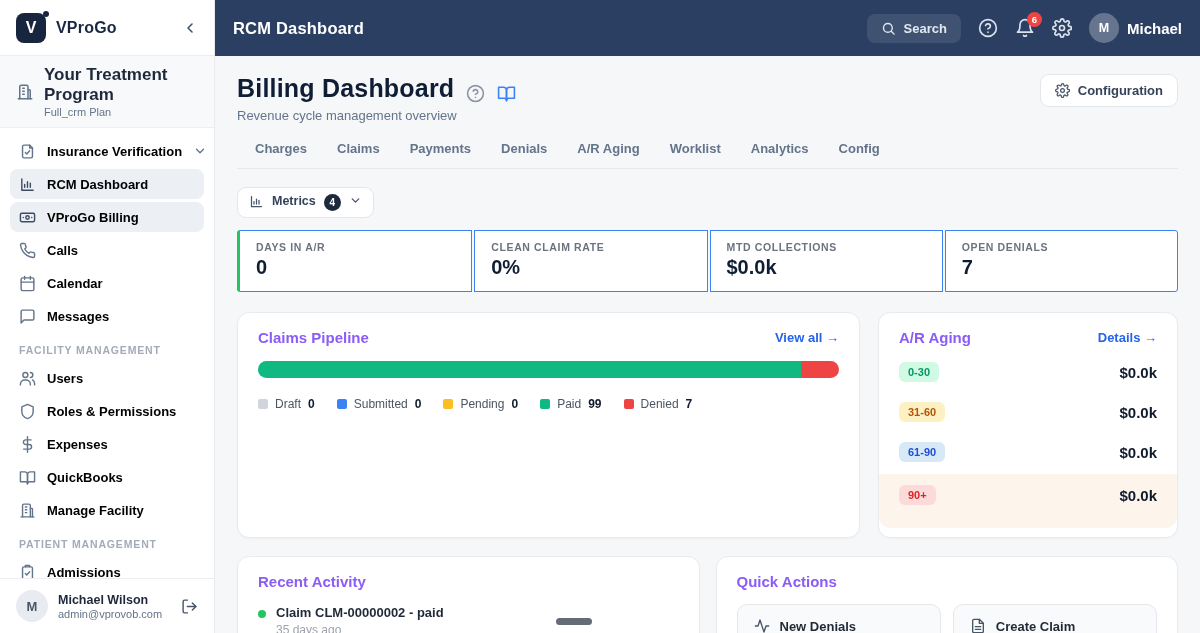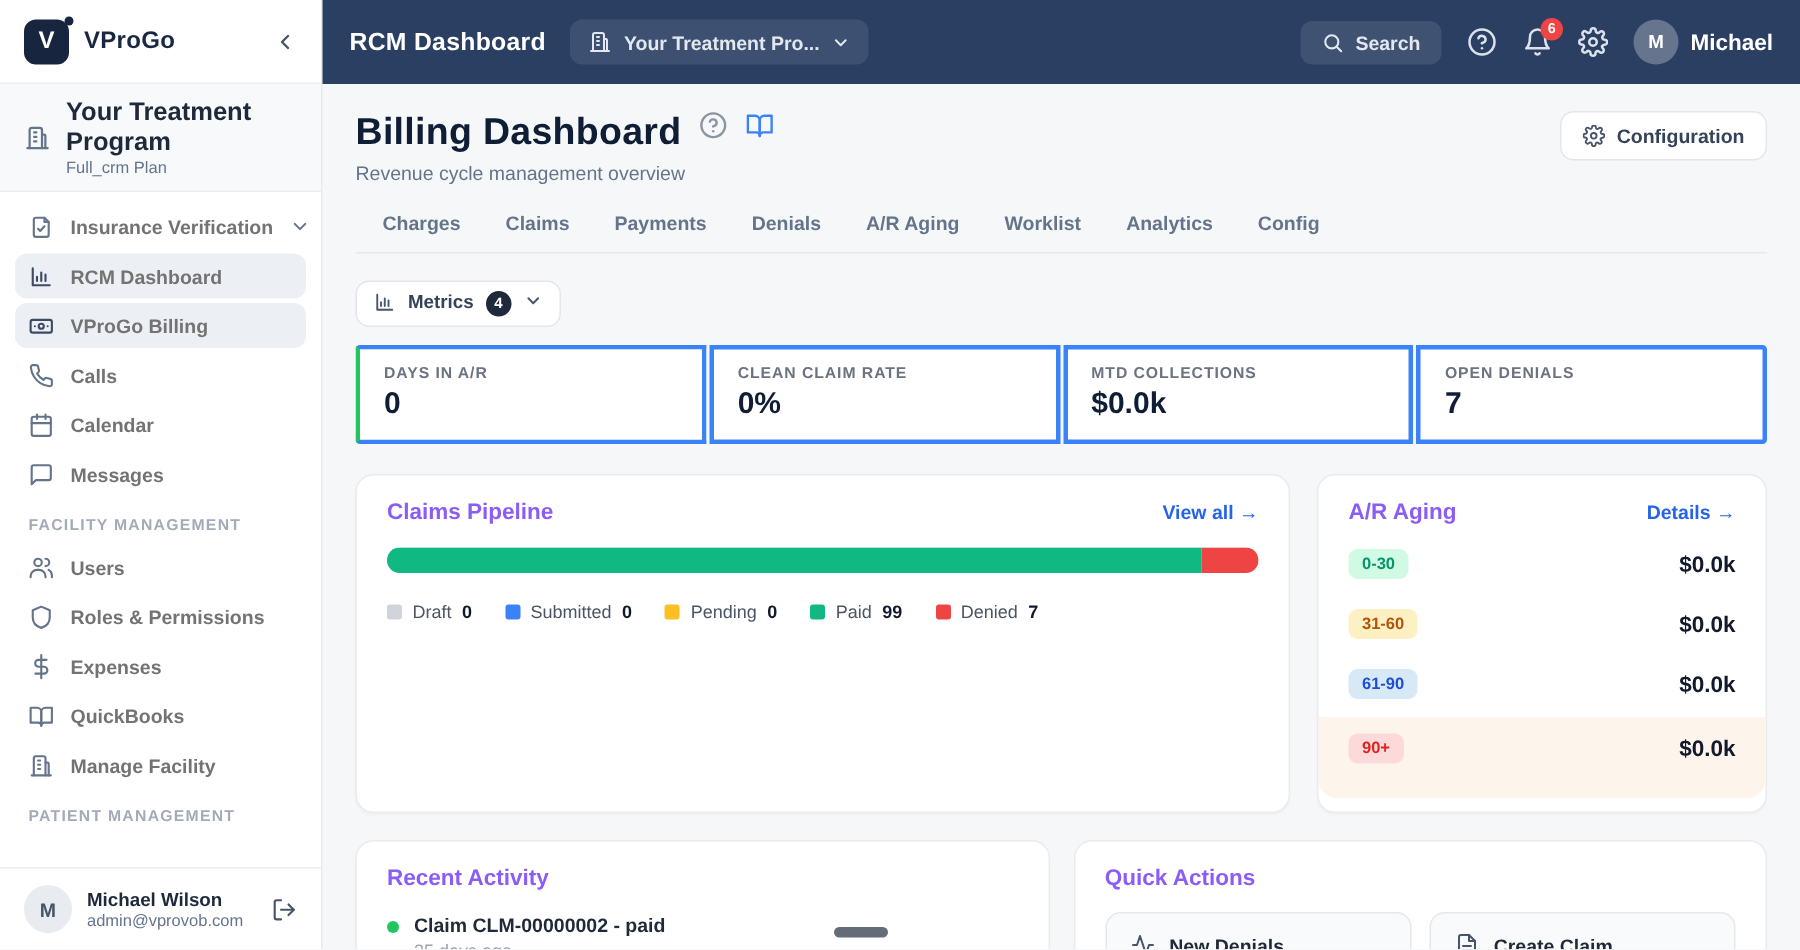--- a/index.html
+++ b/index.html
@@ -17,21 +17,21 @@
   .logo-box::after { content:""; position:absolute; top:-2px; right:-3px; width:6px; height:6px; background:#18253f; border-radius:50%; }
   .brand-name { font-size:16px; font-weight:bold; color:#1a2742; letter-spacing:.2px; }
   .sb-collapse { margin-left:auto; color:#475569; cursor:pointer; display:flex; }
   .sb-program { flex:none; display:flex; align-items:center; gap:10px; padding:9px 16px; background:#f8f9fb; border-bottom:1px solid #eceef2; min-height:44px; }
   .sb-program .name { font-size:17px; font-weight:bold; color:#1e293b; }
   .sb-program .plan { font-size:11px; color:#64748b; margin-top:1px; }
   .sb-program svg { color:#64748b; }
   .sb-nav { flex:1; overflow:hidden; padding:8px 10px 0; }
   .sb-item { display:flex; align-items:center; gap:11px; height:30px; padding:0 9px; border-radius:8px; margin-bottom:3px; cursor:pointer; }
   .sb-item svg { color:#64748b; }
-  .sb-item .lbl { font-size:13px; font-weight:600; color:#737373; white-space:nowrap; }
+  .sb-item .lbl { font-size:13px; font-weight:600; color:#000000; white-space:nowrap; }
   .sb-item.active { background:#eceff3; }
   .sb-item.active svg { color:#3d4c66; }
   .sb-item .chev { margin-left:auto; color:#64748b; display:flex; }
   .sb-section { font-size:10.5px; font-weight:bold; color:#a3abb8; letter-spacing:.08em; margin:13px 9px 7px; }
   .sb-footer { flex:none; border-top:1px solid #eceef2; padding:11px 16px; display:flex; align-items:center; gap:10px; }
   .sb-avatar { width:32px; height:32px; border-radius:50%; background:#e8ebef; color:#475569; font-weight:bold; font-size:13px; display:flex; align-items:center; justify-content:center; }
   .sb-footer .name { font-size:12.5px; font-weight:bold; color:#1e293b; }
   .sb-footer .email { font-size:11px; color:#64748b; margin-top:1px; }
   .sb-footer .logout { margin-left:auto; color:#475569; cursor:pointer; display:flex; }
 
@@ -45,38 +45,38 @@
   .tb-search { display:flex; align-items:center; gap:8px; background:rgba(255,255,255,.10); border-radius:8px; padding:7px 14px; font-size:13px; font-weight:600; color:#e2e8f0; cursor:pointer; }
   .tb-iconbtn { position:relative; color:#dbe2ec; cursor:pointer; display:flex; }
   .tb-badge { position:absolute; top:-6px; right:-7px; min-width:15px; height:15px; background:#ef4444; color:#fff; border-radius:8px; font-size:9.5px; font-weight:bold; display:flex; align-items:center; justify-content:center; padding:0 3px; }
   .tb-user { display:flex; align-items:center; gap:8px; cursor:pointer; }
   .tb-avatar { width:30px; height:30px; border-radius:50%; background:rgba(255,255,255,.28); display:flex; align-items:center; justify-content:center; font-size:12.5px; font-weight:bold; color:#fff; }
   .tb-username { font-size:15px; font-weight:600; }
 
   
   .content { flex:1; overflow:hidden; padding:18px 22px; }
   .page-head { display:flex; align-items:flex-start; }
-  .ph-left .title-row { display:flex; align-items:flex-start; gap:12px; }
+  .ph-left .title-row { display:flex; align-items:flex-end; gap:12px; }
   .page-title { font-size:25px; font-weight:bold; color:#0f1d35; letter-spacing:.2px; }
   .title-row .help { color:#8b94a3; display:flex; cursor:pointer; }
   .title-row .book { color:#3b82f6; display:flex; cursor:pointer; }
   .page-sub { font-size:13px; color:#64748b; margin-top:5px; }
   .config-btn { margin-left:auto; display:flex; align-items:center; gap:8px; background:#fff; border:1px solid #e3e6eb; border-radius:9px; padding:8px 14px; font-size:13px; font-weight:600; color:#35435a; cursor:pointer; }
   .config-btn svg { color:#475569; }
 
   .tabs { display:flex; gap:30px; margin-top:18px; padding:0 0 12px 18px; border-bottom:1px solid #e7e9ee; }
   .tab { font-size:13px; font-weight:600; color:#64748b; cursor:pointer; white-space:nowrap; }
 
   .metrics-btn { margin-top:18px; display:inline-flex; align-items:flex-start; gap:8px; background:#fff; border:1px solid #e3e6eb; border-radius:9px; padding:6px 11px; cursor:pointer; }
   .metrics-btn .lbl { font-size:12.5px; font-weight:600; color:#35435a; }
   .metrics-btn svg { color:#475569; }
   .metrics-count { width:17px; height:17px; border-radius:50%; background:#1e293b; color:#fff; font-size:10px; font-weight:bold; display:flex; align-items:center; justify-content:center; }
 
   .metrics-row { display:flex; gap:2px; margin-top:12px; }
-  .metric-card { flex:1; background:#fff; border:3px solid #3b82f6; padding:10px 16px 12px; }
+  .metric-card { flex:1; background:#fff; border:1px solid #3b82f6; padding:10px 16px 12px; }
   .metric-card:first-child { border-radius:3px 0 0 3px; }
   .metric-card:last-child { border-radius:0 3px 3px 0; }
   .metric-label { font-size:10.5px; font-weight:600; color:#6b7280; letter-spacing:.06em; }
   .metric-value { font-size:20px; font-weight:bold; color:#0f1d35; margin-top:3px; }
 
   .card { background:#fff; border:1px solid #e9ebef; border-radius:12px; box-shadow:0 1px 2px rgba(16,24,40,.03); }
   .mid-grid { display:flex; gap:18px; margin-top:20px; }
   .pipeline-card { flex:1; height:226px; padding:16px 20px; }
   .card-head { display:flex; align-items:center; justify-content:space-between; }
   .card-title { font-size:15px; font-weight:bold; color:#8b5cf6; }
@@ -300,48 +300,45 @@
         <span class="lbl">QuickBooks</span>
       </div>
       <div class="sb-item">
         <svg class="ic" width="17" height="17">
             <use href="#i-building"></use>
           </svg>
         <span class="lbl">Manage Facility</span>
       </div>
 
       <div class="sb-section">PATIENT MANAGEMENT</div>
+      <div class="sb-item">
+        <svg class="ic" width="17" height="17">
+            <use href="#i-clipboard-check"></use>
+          </svg>
+        <span class="lbl">Admissions</span>
+      </div>
     </nav>
 
     <div class="sb-footer">
       <div class="sb-avatar">M</div>
       <div>
         <div class="name">Michael Wilson</div>
         <div class="email">admin@vprovob.com</div>
       </div>
       <div class="logout">
           <svg class="ic" width="17" height="17">
             <use href="#i-logout"></use>
           </svg>
         </div>
     </div>
   </aside>
 
   <div class="main">
     <header class="topbar">
       <div class="tb-title">RCM Dashboard</div>
-      <div class="tb-program">
-        <svg class="ic" width="16" height="16">
-            <use href="#i-building"></use>
-          </svg>
-        <span class="txt">Your Treatment Pro...</span>
-        <svg class="ic" width="13" height="13">
-            <use href="#i-chevron-down"></use>
-          </svg>
-      </div>
       <div class="tb-right">
         <div class="tb-search">
           <svg class="ic" width="15" height="15">
               <use href="#i-search"></use>
             </svg>
           <span>Search</span>
         </div>
         <div class="tb-iconbtn">
             <svg class="ic" width="20" height="20">
               <use href="#i-help"></use>

